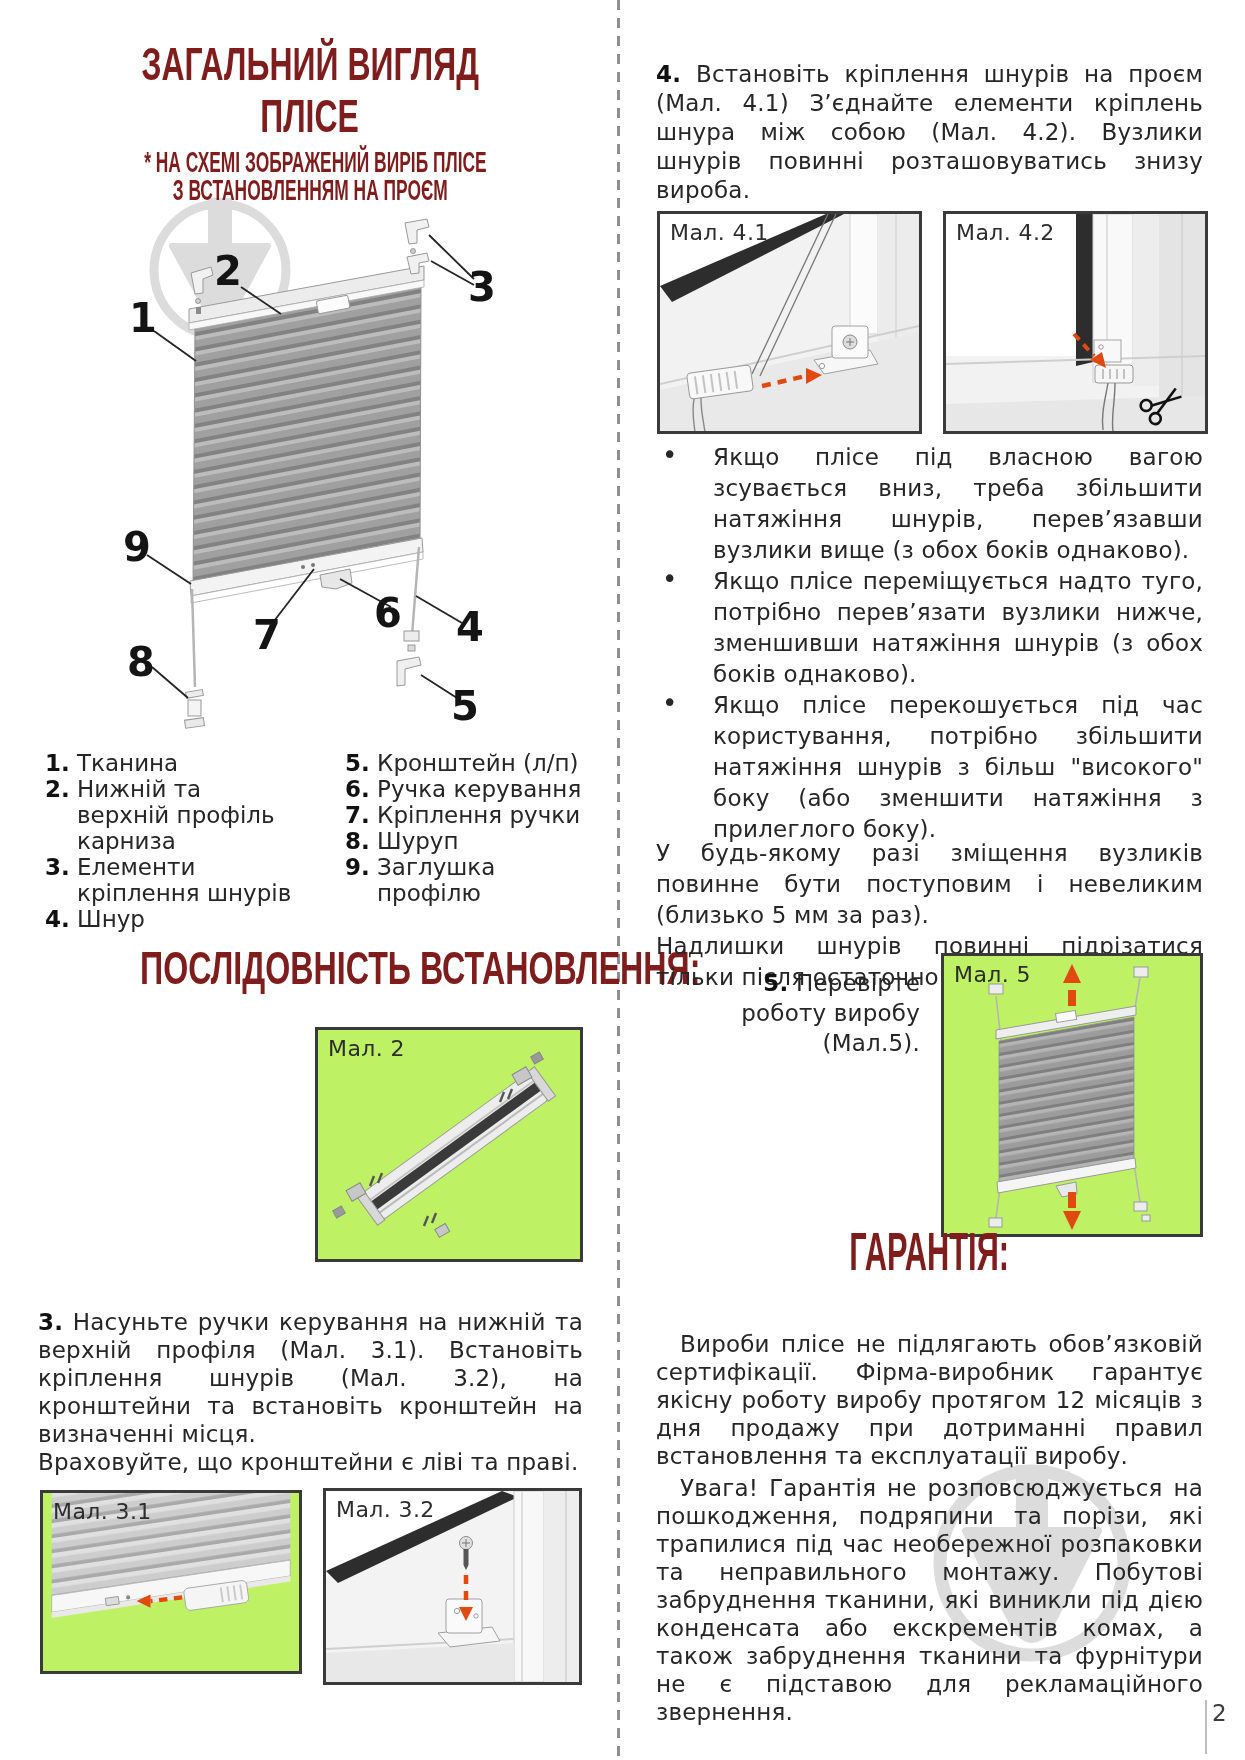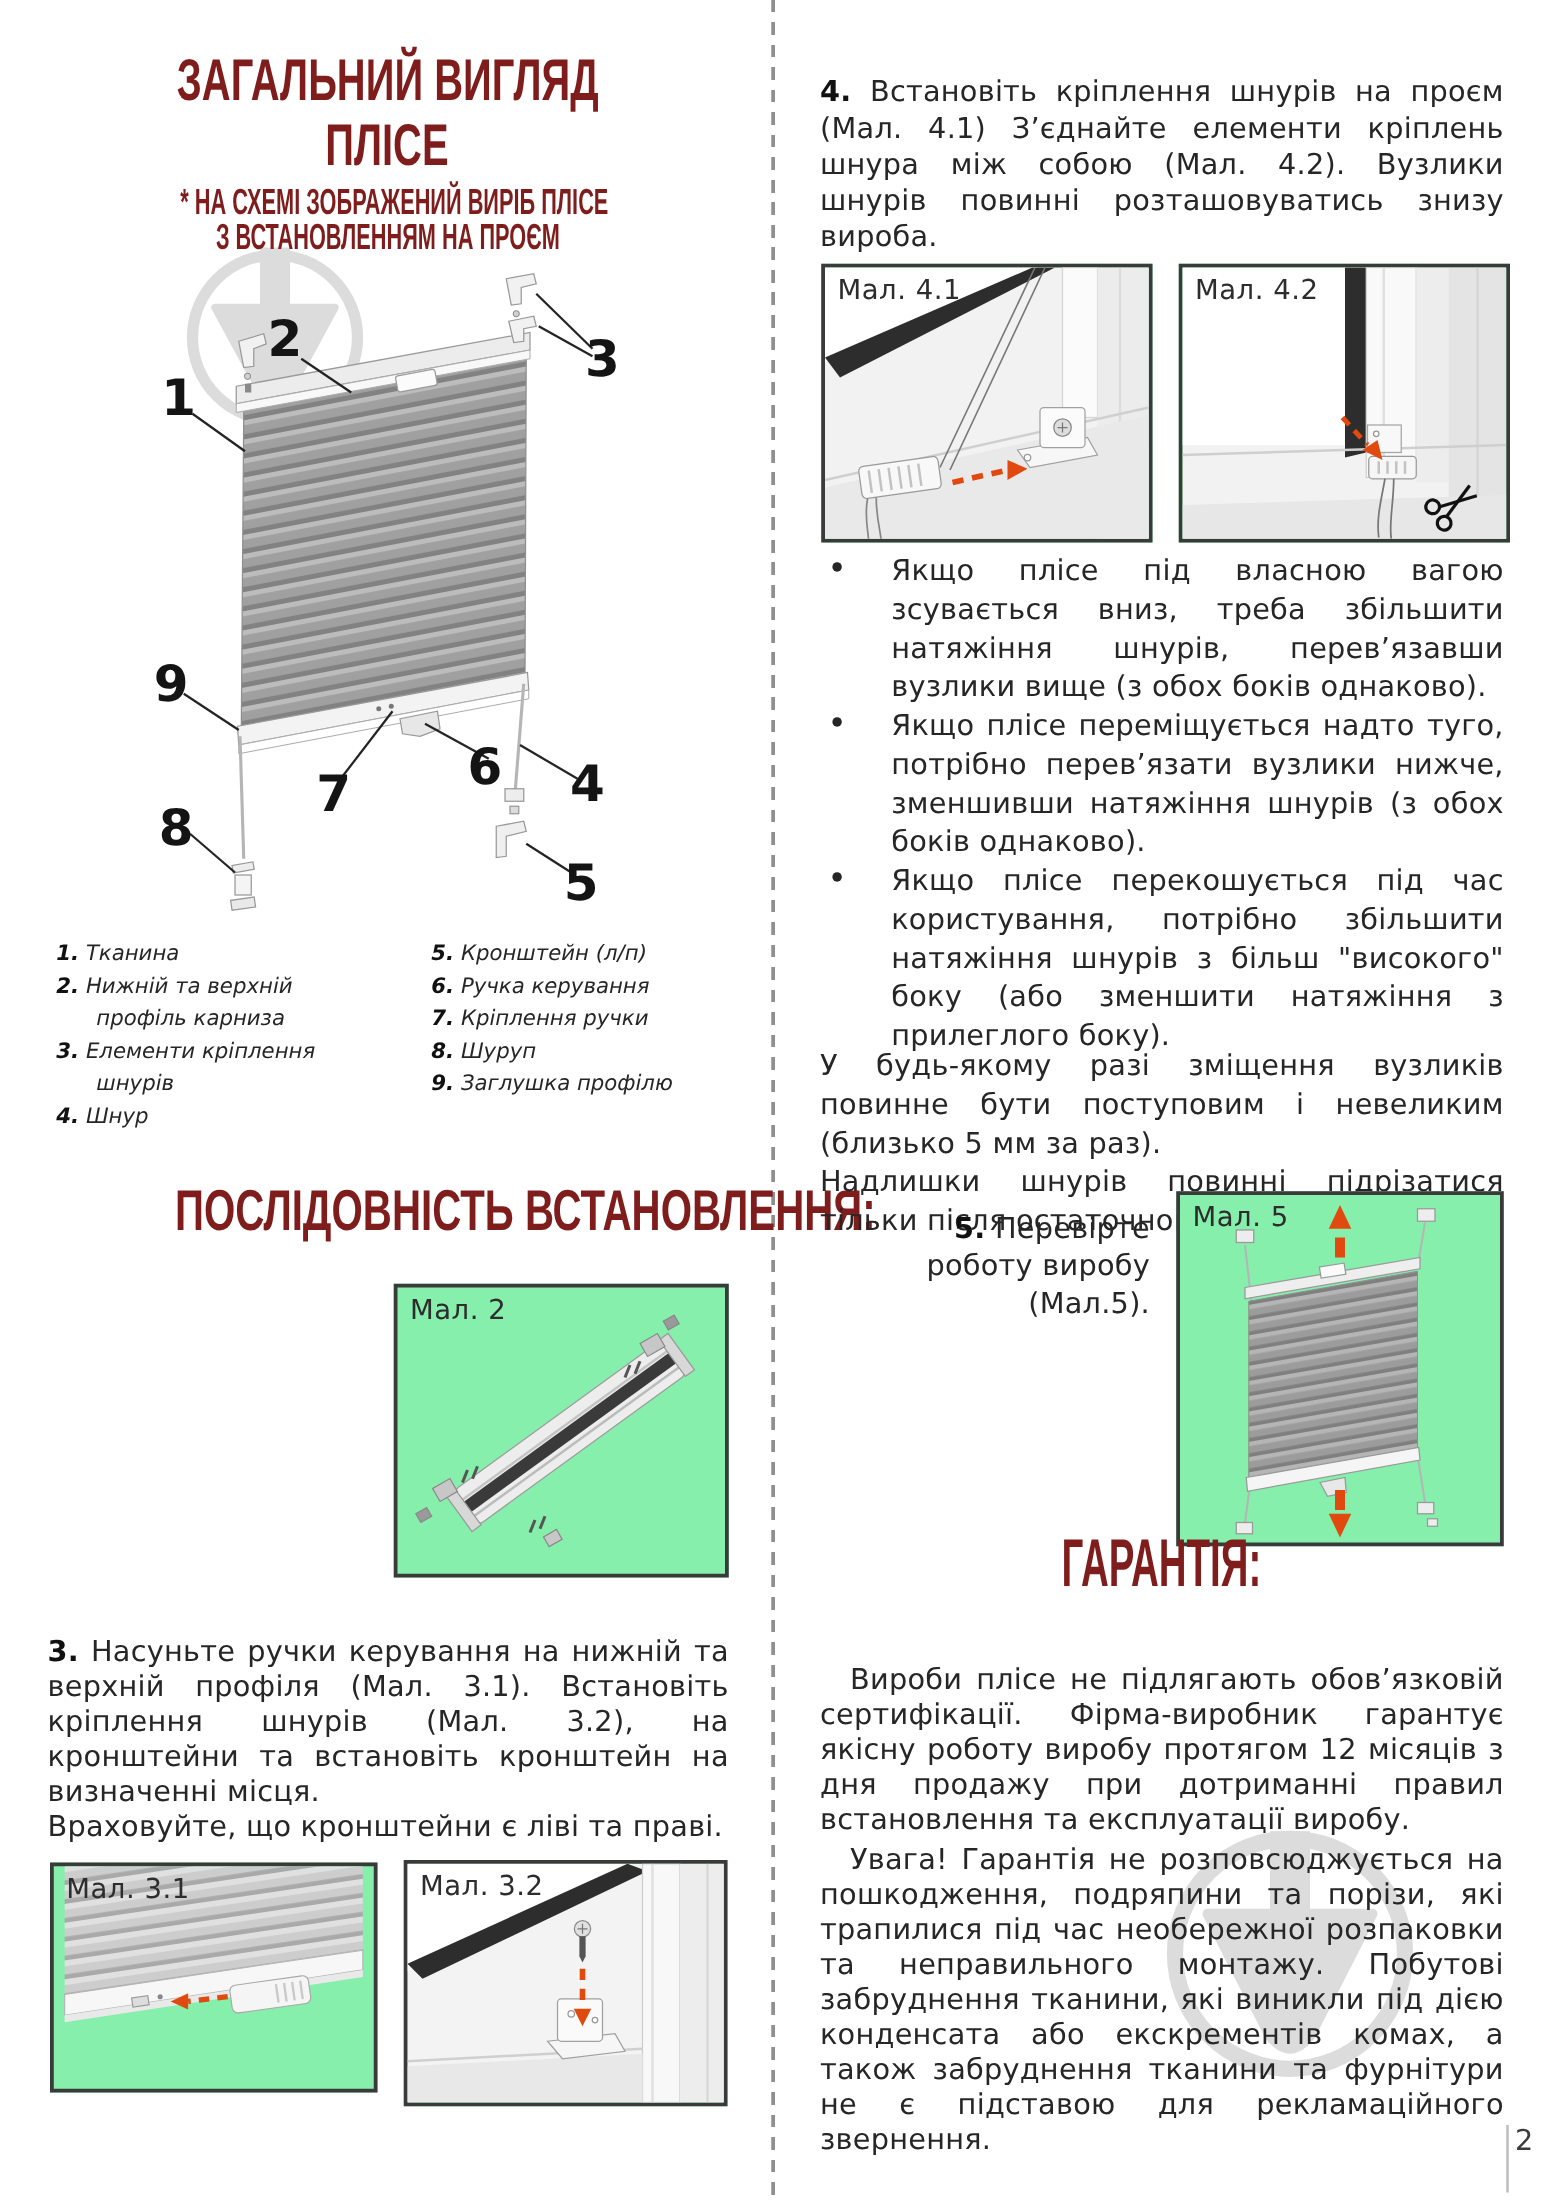--- a/index.html
+++ b/index.html
@@ -12,24 +12,24 @@
   .title-block .cond{transform:scaleX(.68);}
   .subtitle-block{left:30px;top:148px;width:560px;line-height:28px;font-size:29px;}
   .subtitle-block .cond{transform:scaleX(.60);}
   .section-heading{left:20px;top:943px;width:580px;line-height:50px;font-size:46px;}
   .section-heading .cond{transform:scaleX(.70);}
   .warranty-heading{left:656px;top:1222px;width:547px;line-height:58px;font-size:54px;}
   .warranty-heading .cond{transform:scaleX(.57);}
   .body-text{font-size:23px;line-height:28px;text-align:justify;color:#262626;letter-spacing:.2px;}
   .num{font-weight:bold;color:#111;}
   .step2-gap{display:inline-block;width:26px;}
-  .figbox{position:absolute;border:3px solid #3a3a3a;background:#86efac;box-sizing:border-box;}
+  .figbox{position:absolute;border:3px solid #3a3a3a;background:#bef264;box-sizing:border-box;}
   .figbox svg{position:absolute;left:0;top:0;width:100%;height:100%;}
   .figlabel{position:absolute;top:6px;left:10px;font-size:22px;color:#2d2d2d;letter-spacing:.4px;z-index:2;}
-  .legend-col{position:absolute;font-size:17px;line-height:26px;color:#262626;font-style:italic;}
+  .legend-col{position:absolute;font-size:23px;line-height:26px;color:#262626;}
   .leg{padding-left:32px;text-indent:-32px;margin:0;}
   .bullet-row{position:relative;padding-left:57px;margin:0;}
   .blt{position:absolute;left:6px;top:-2px;font-size:26px;}
   .note{margin:0;}
   .indented{text-indent:24px;}
   .divider{left:617px;top:0;width:3px;height:1760px;
            background:repeating-linear-gradient(180deg,#8f8f8f 0 10px,rgba(0,0,0,0) 10px 18px);}
   .pageno-line{left:1205px;top:1700px;width:2px;height:54px;background:#bdbdbd;}
   .pageno{left:1212px;top:1700px;font-size:23px;color:#3c3c3c;}
   .wm{position:absolute;z-index:0;}

